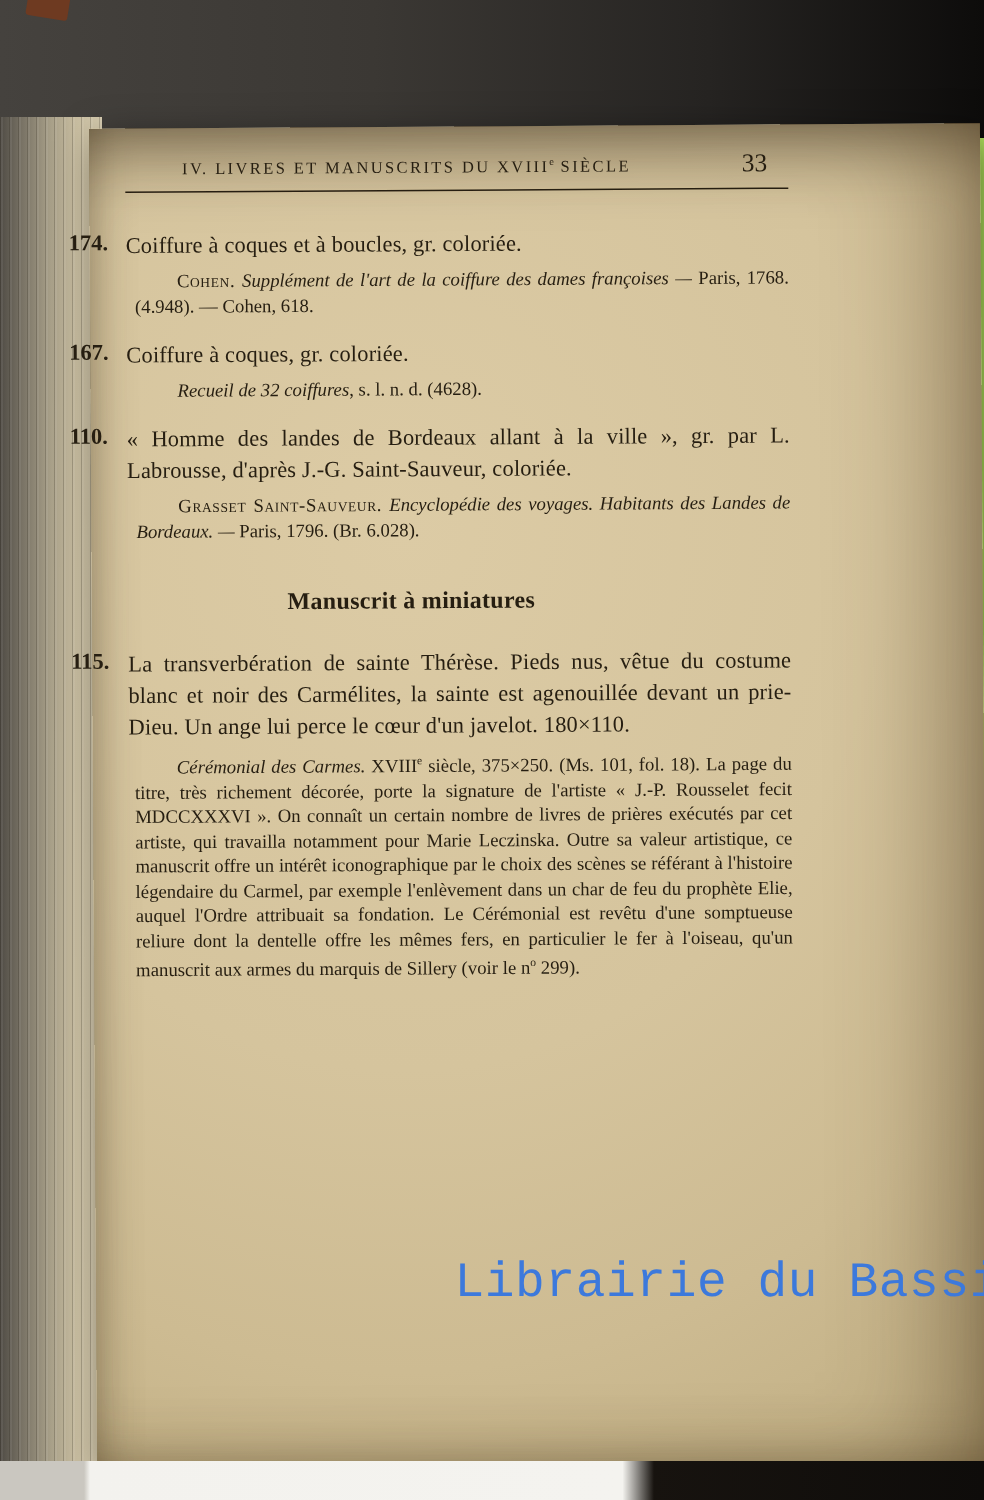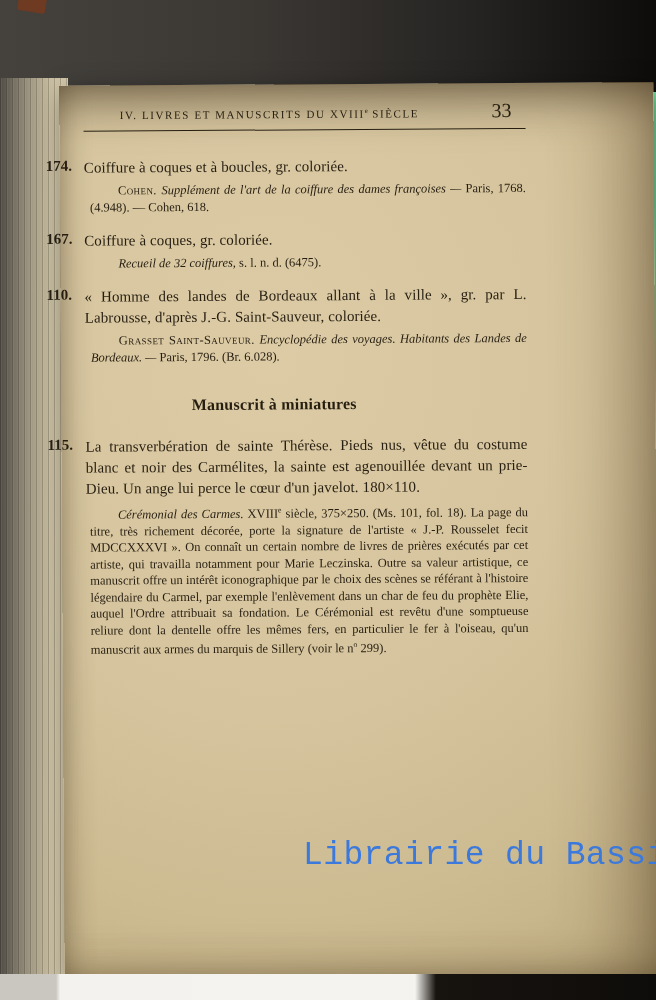--- a/index.html
+++ b/index.html
@@ -1,18 +1,18 @@
 <!DOCTYPE html>
 <html><head>
 <meta charset="utf-8">
 <style>
   html,body { margin:0; padding:0; background:#2a2826; }
   .photo {
     position:relative; width:656px; height:1000px; overflow:hidden;
-    background:#86efac;
+    background:#bef264;
     font-family:"Liberation Serif","DejaVu Serif",serif;
   }
   .top-band {
     position:absolute; left:0; top:0; width:656px; height:92px;
     background:linear-gradient(90deg,#45423e 0%,#3b3834 38%,#262422 72%,#0d0c0b 100%);
   }
   .corner-sliver {
     position:absolute; left:18px; top:-5px; width:28px; height:17px;
     background:#6e3a21; transform:rotate(9deg); border-radius:2px;
   }
@@ -42,21 +42,21 @@
   .content {
     position:absolute; left:24px; top:16px; width:442px;
     color:#261e11;
   }
   .header-row { display:flex; align-items:baseline; }
   .running-title {
     flex:1; text-align:center; transform:translateX(-18px);
     font-size:11px; letter-spacing:1.6px; white-space:nowrap;
   }
   .running-title sup { font-size:7px; letter-spacing:0; }
-  .page-number { font-size:20px; padding-right:14px; }
+  .page-number { font-size:17px; padding-right:14px; }
   .header-rule { border-top:1.5px solid #261e11; margin-top:6px; margin-bottom:26px; }
 
   .entry { position:relative; margin-bottom:14px; }
   .num { position:absolute; left:-38px; top:0; font-weight:bold; font-size:15px; }
   .title { margin:0; font-size:15px; line-height:21px; text-align:justify; letter-spacing:0.1px; }
   .ref {
     margin:4px 0 0 6px; font-size:12.5px; line-height:17px;
     text-indent:28px; text-align:justify;
   }
   .ref-long { line-height:16.5px; margin-left:4px; }
@@ -92,21 +92,21 @@
 
       <div class="entry">
         <span class="num">174.</span>
         <p class="title">Coiffure à coques et à boucles, gr. coloriée.</p>
         <p class="ref"><span class="sc">Cohen. </span><span class="it">Supplément de l'art de la coiffure des dames françoises — </span><span>Paris, 1768. (4.948). — Cohen, 618.</span></p>
       </div>
 
       <div class="entry">
         <span class="num">167.</span>
         <p class="title">Coiffure à coques, gr. coloriée.</p>
-        <p class="ref"><span class="it">Recueil de 32 coiffures</span><span>, s. l. n. d. (6475).</span></p>
+        <p class="ref"><span class="it">Recueil de 32 coiffures</span><span>, s. l. n. d. (4628).</span></p>
       </div>
 
       <div class="entry">
         <span class="num">110.</span>
         <p class="title">« Homme des landes de Bordeaux allant à la ville », gr. par L. Labrousse, d'après J.-G. Saint-Sauveur, coloriée.</p>
         <p class="ref"><span class="sc">Grasset Saint-Sauveur. </span><span class="it">Encyclopédie des voyages. Habitants des Landes de Bordeaux. — </span><span>Paris, 1796. (Br. 6.028).</span></p>
       </div>
 
       <h3 class="section-heading">Manuscrit à miniatures</h3>
 

